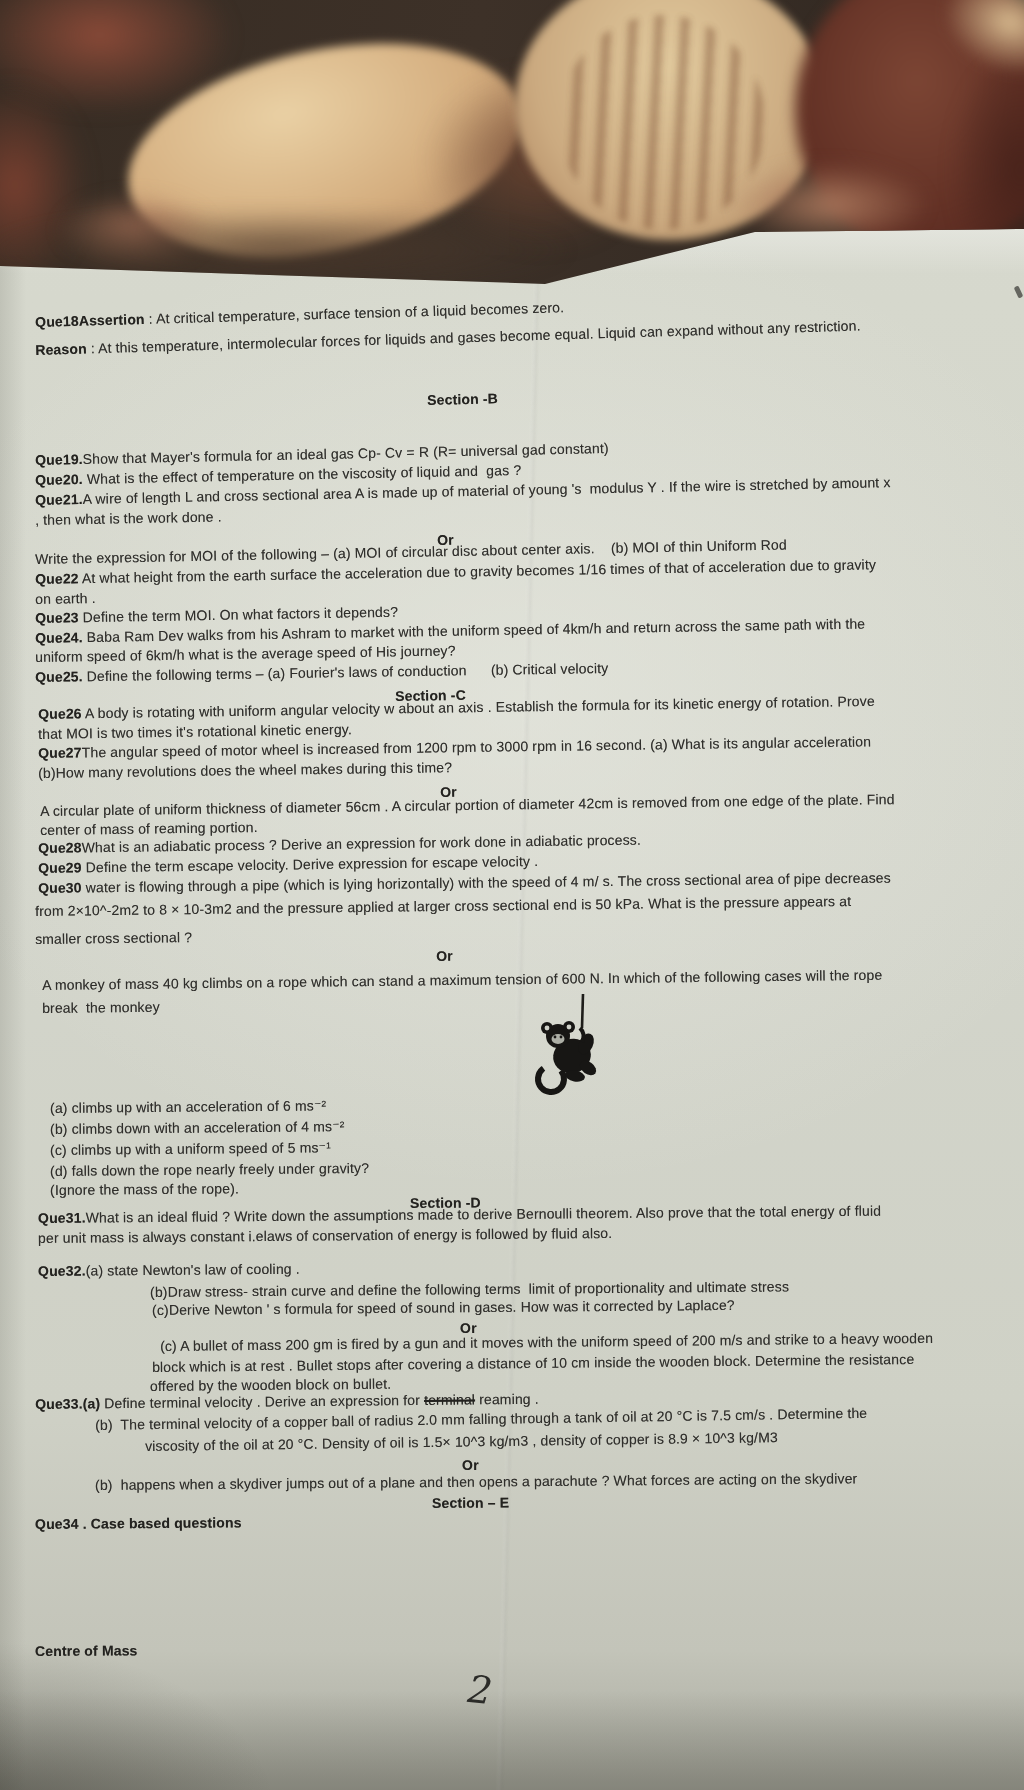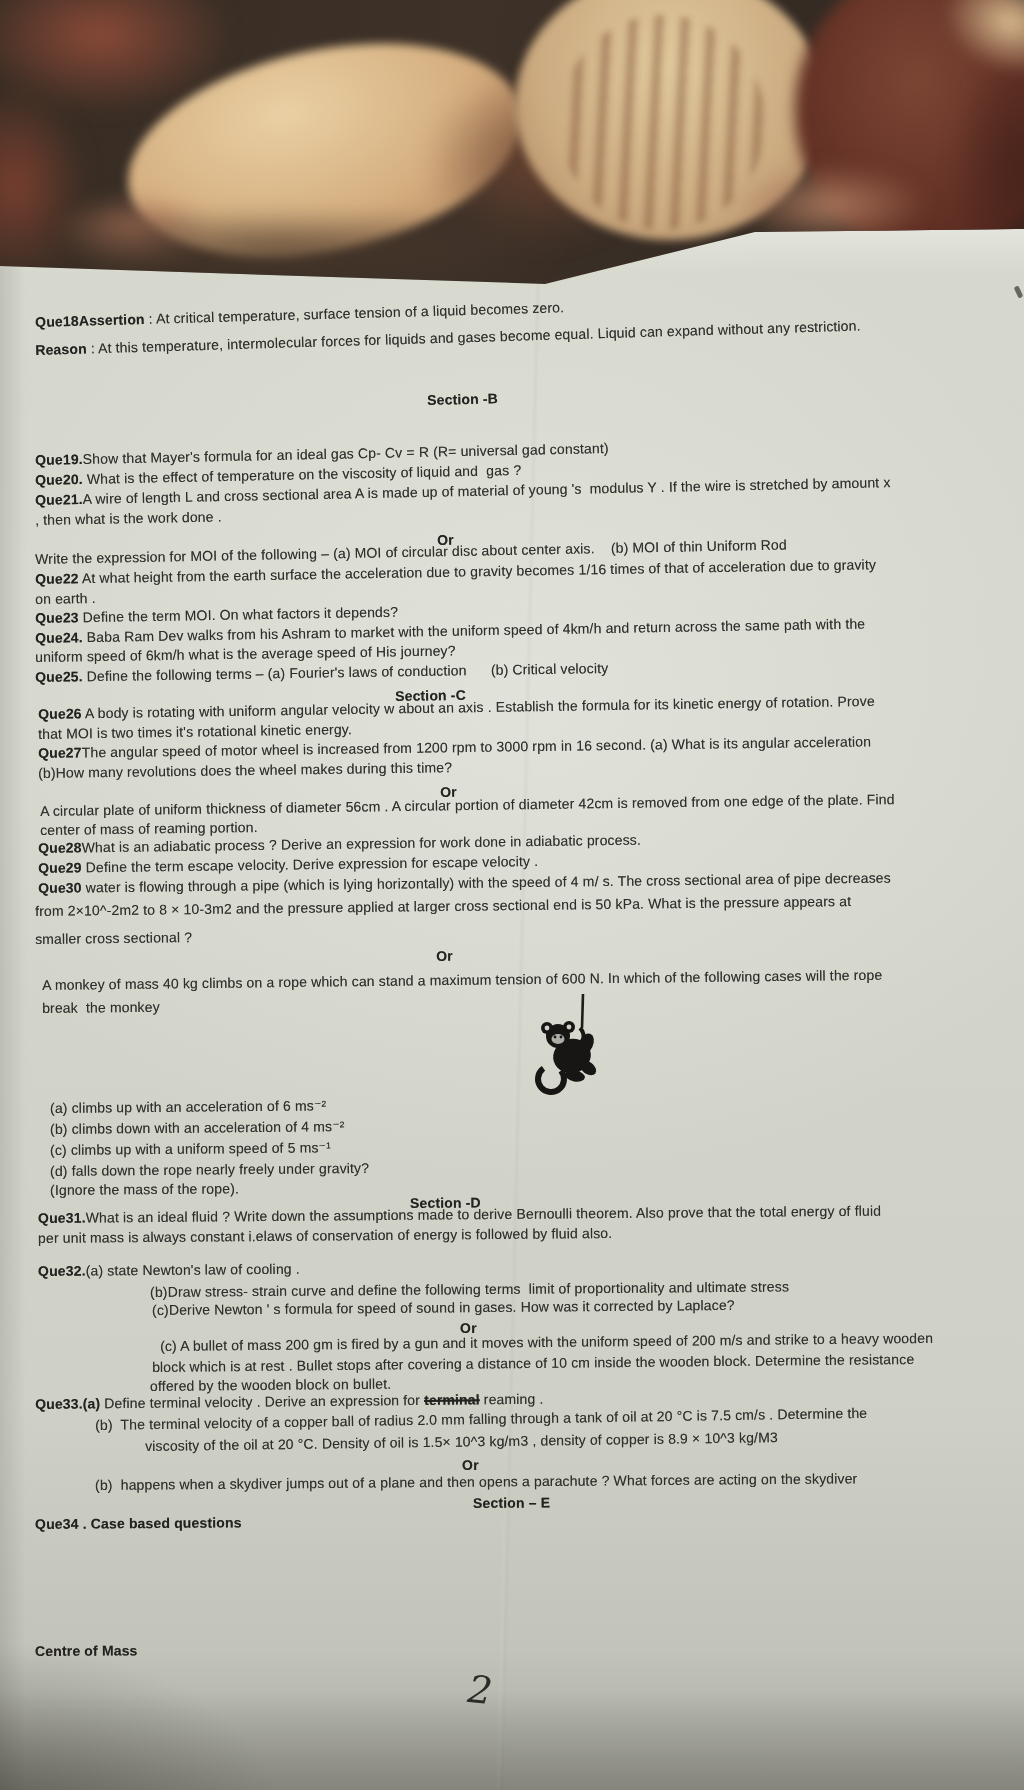--- a/index.html
+++ b/index.html
@@ -25,21 +25,21 @@
   
   #photo{position:absolute;left:0;top:0;width:1024px;height:300px;
     clip-path:polygon(0 0,1024px 0,1024px 229px,755px 232px,545px 284px,0 266px);
     background:linear-gradient(100deg,#372c23 0%,#3d3128 45%,#2e2620 100%);overflow:hidden;}
   #photo .p{position:absolute;border-radius:50%;}
 
   
   .ln{position:absolute;white-space:pre;font-size:14px;letter-spacing:.15px;color:#2f2e2b;
       transform-origin:0 0;text-shadow:0 0 .5px rgba(40,40,38,.45);}
   .ln b{font-weight:700;color:#23221f;}
-  .ln .strike{text-decoration:line-through;text-decoration-thickness:2px;color:#23221f;font-weight:700;}
+  .ln .strike{text-decoration:line-through;text-decoration-thickness:2px;color:#23221f;font-weight:400;}
 
   
   #monkey{position:absolute;left:528px;top:994px;width:84px;height:104px;}
 
   
   #pagenum{position:absolute;left:468px;top:1668px;font-family:"DejaVu Serif",serif;
     font-style:italic;font-size:38px;color:#2b2b28;transform:rotate(6deg);}
 </style>
 </head>
 <body>
@@ -131,21 +131,21 @@
   <div class="ln" style="left:152px;top:1302px;transform:rotate(-0.5deg)"><span>(c)Derive Newton ' s formula for speed of sound in gases. How was it corrected by Laplace?</span></div>
   <div class="ln" style="left:460px;top:1320px;transform:rotate(-0.55deg)"><b>Or</b></div>
   <div class="ln" style="left:160px;top:1338px;transform:rotate(-0.6deg)"><span>(c) A bullet of mass 200 gm is fired by a gun and it moves with the uniform speed of 200 m/s and strike to a heavy wooden</span></div>
   <div class="ln" style="left:152px;top:1359px;transform:rotate(-0.6deg)"><span>block which is at rest . Bullet stops after covering a distance of 10 cm inside the wooden block. Determine the resistance</span></div>
   <div class="ln" style="left:150px;top:1378px;transform:rotate(-0.55deg)"><span>offered by the wooden block on bullet.</span></div>
   <div class="ln" style="left:35px;top:1396px;transform:rotate(-0.6deg)"><b>Que33.(a)</b><span> Define terminal velocity . Derive an expression for </span><span class="strike">terminal</span><span> reaming .</span></div>
   <div class="ln" style="left:95px;top:1417px;transform:rotate(-0.9deg)"><span>(b)  The terminal velocity of a copper ball of radius 2.0 mm falling through a tank of oil at 20 °C is 7.5 cm/s . Determine the</span></div>
   <div class="ln" style="left:145px;top:1438px;transform:rotate(-0.8deg)"><span>viscosity of the oil at 20 °C. Density of oil is 1.5× 10^3 kg/m3 , density of copper is 8.9 × 10^3 kg/M3</span></div>
   <div class="ln" style="left:462px;top:1457px;transform:rotate(-0.5deg)"><b>Or</b></div>
   <div class="ln" style="left:95px;top:1477px;transform:rotate(-0.5deg)"><span>(b)  happens when a skydiver jumps out of a plane and then opens a parachute ? What forces are acting on the skydiver</span></div>
-  <div class="ln" style="left:473px;top:1495px;transform:rotate(-0.45deg)"><b>Section – E</b></div>
+  <div class="ln" style="left:432px;top:1495px;transform:rotate(-0.45deg)"><b>Section – E</b></div>
   <div class="ln" style="left:35px;top:1516px;transform:rotate(-0.45deg)"><b>Que34 . Case based questions</b></div>
   <div class="ln" style="left:35px;top:1643px;transform:rotate(-0.35deg)"><b>Centre of Mass</b></div>
 
   <div id="pagenum">2</div>
 
   <div class="shade-bottom"></div>
   <div class="shade-corner"></div>
 </div>
 
 </body></html>

